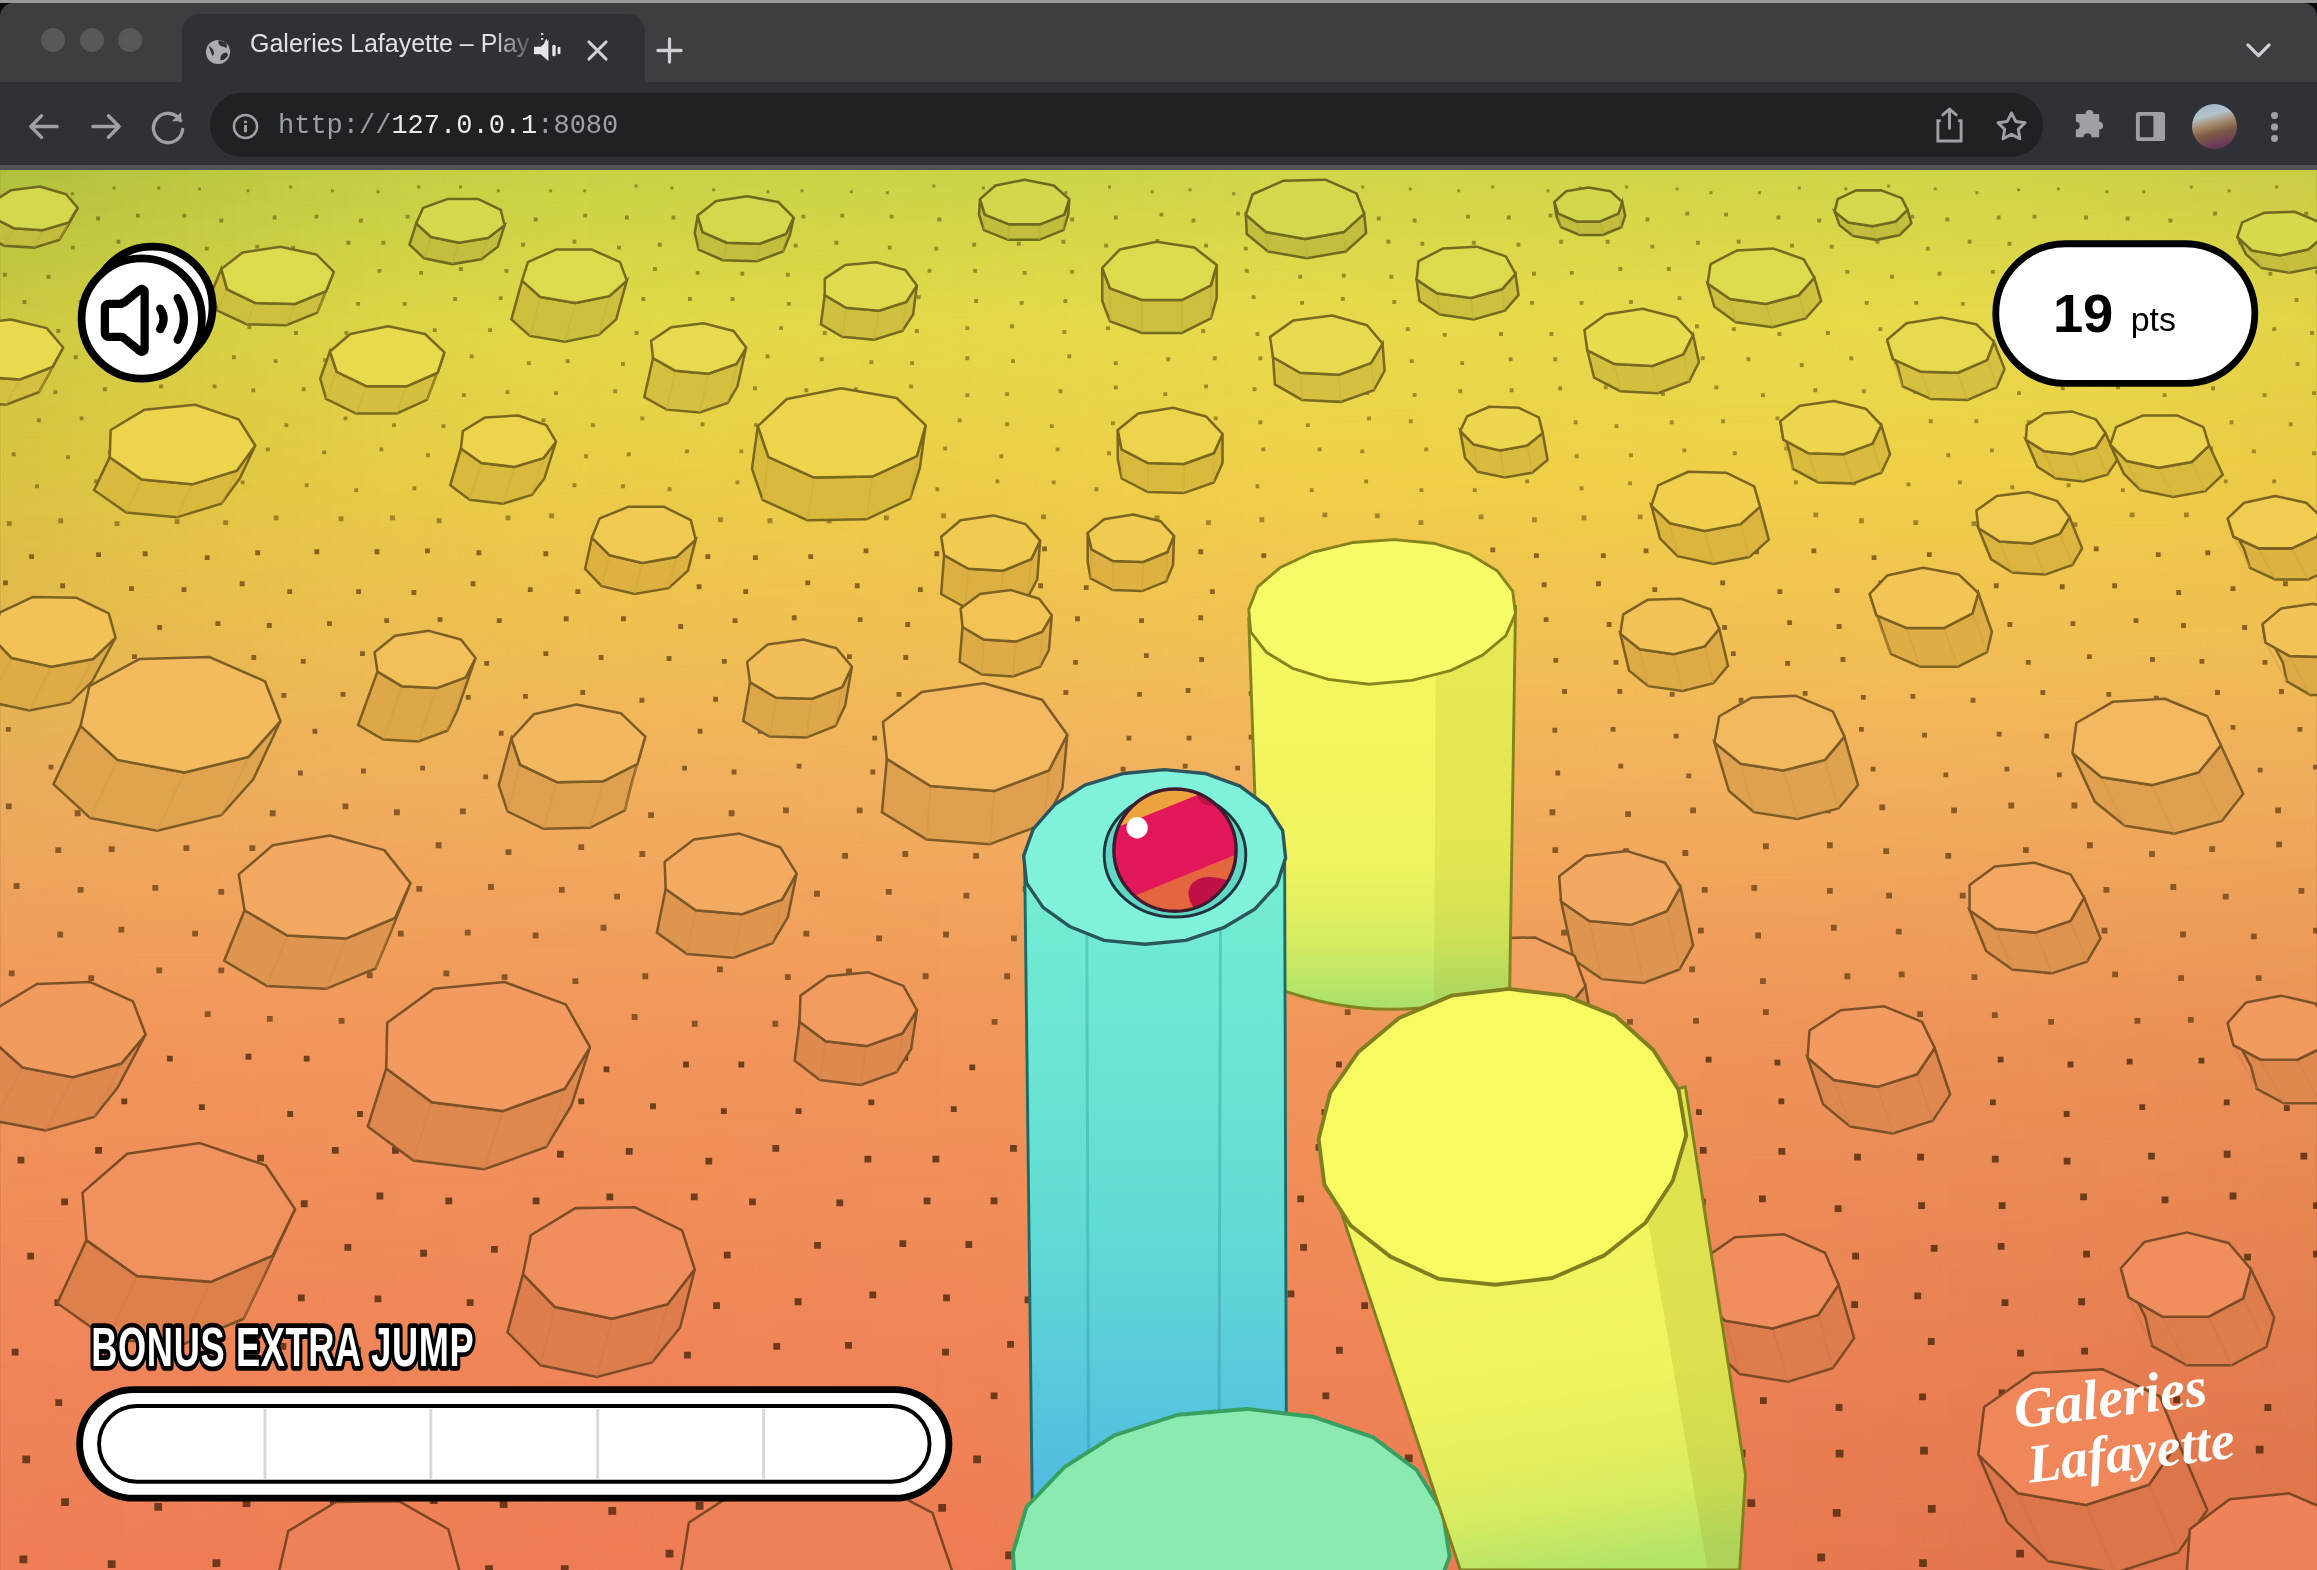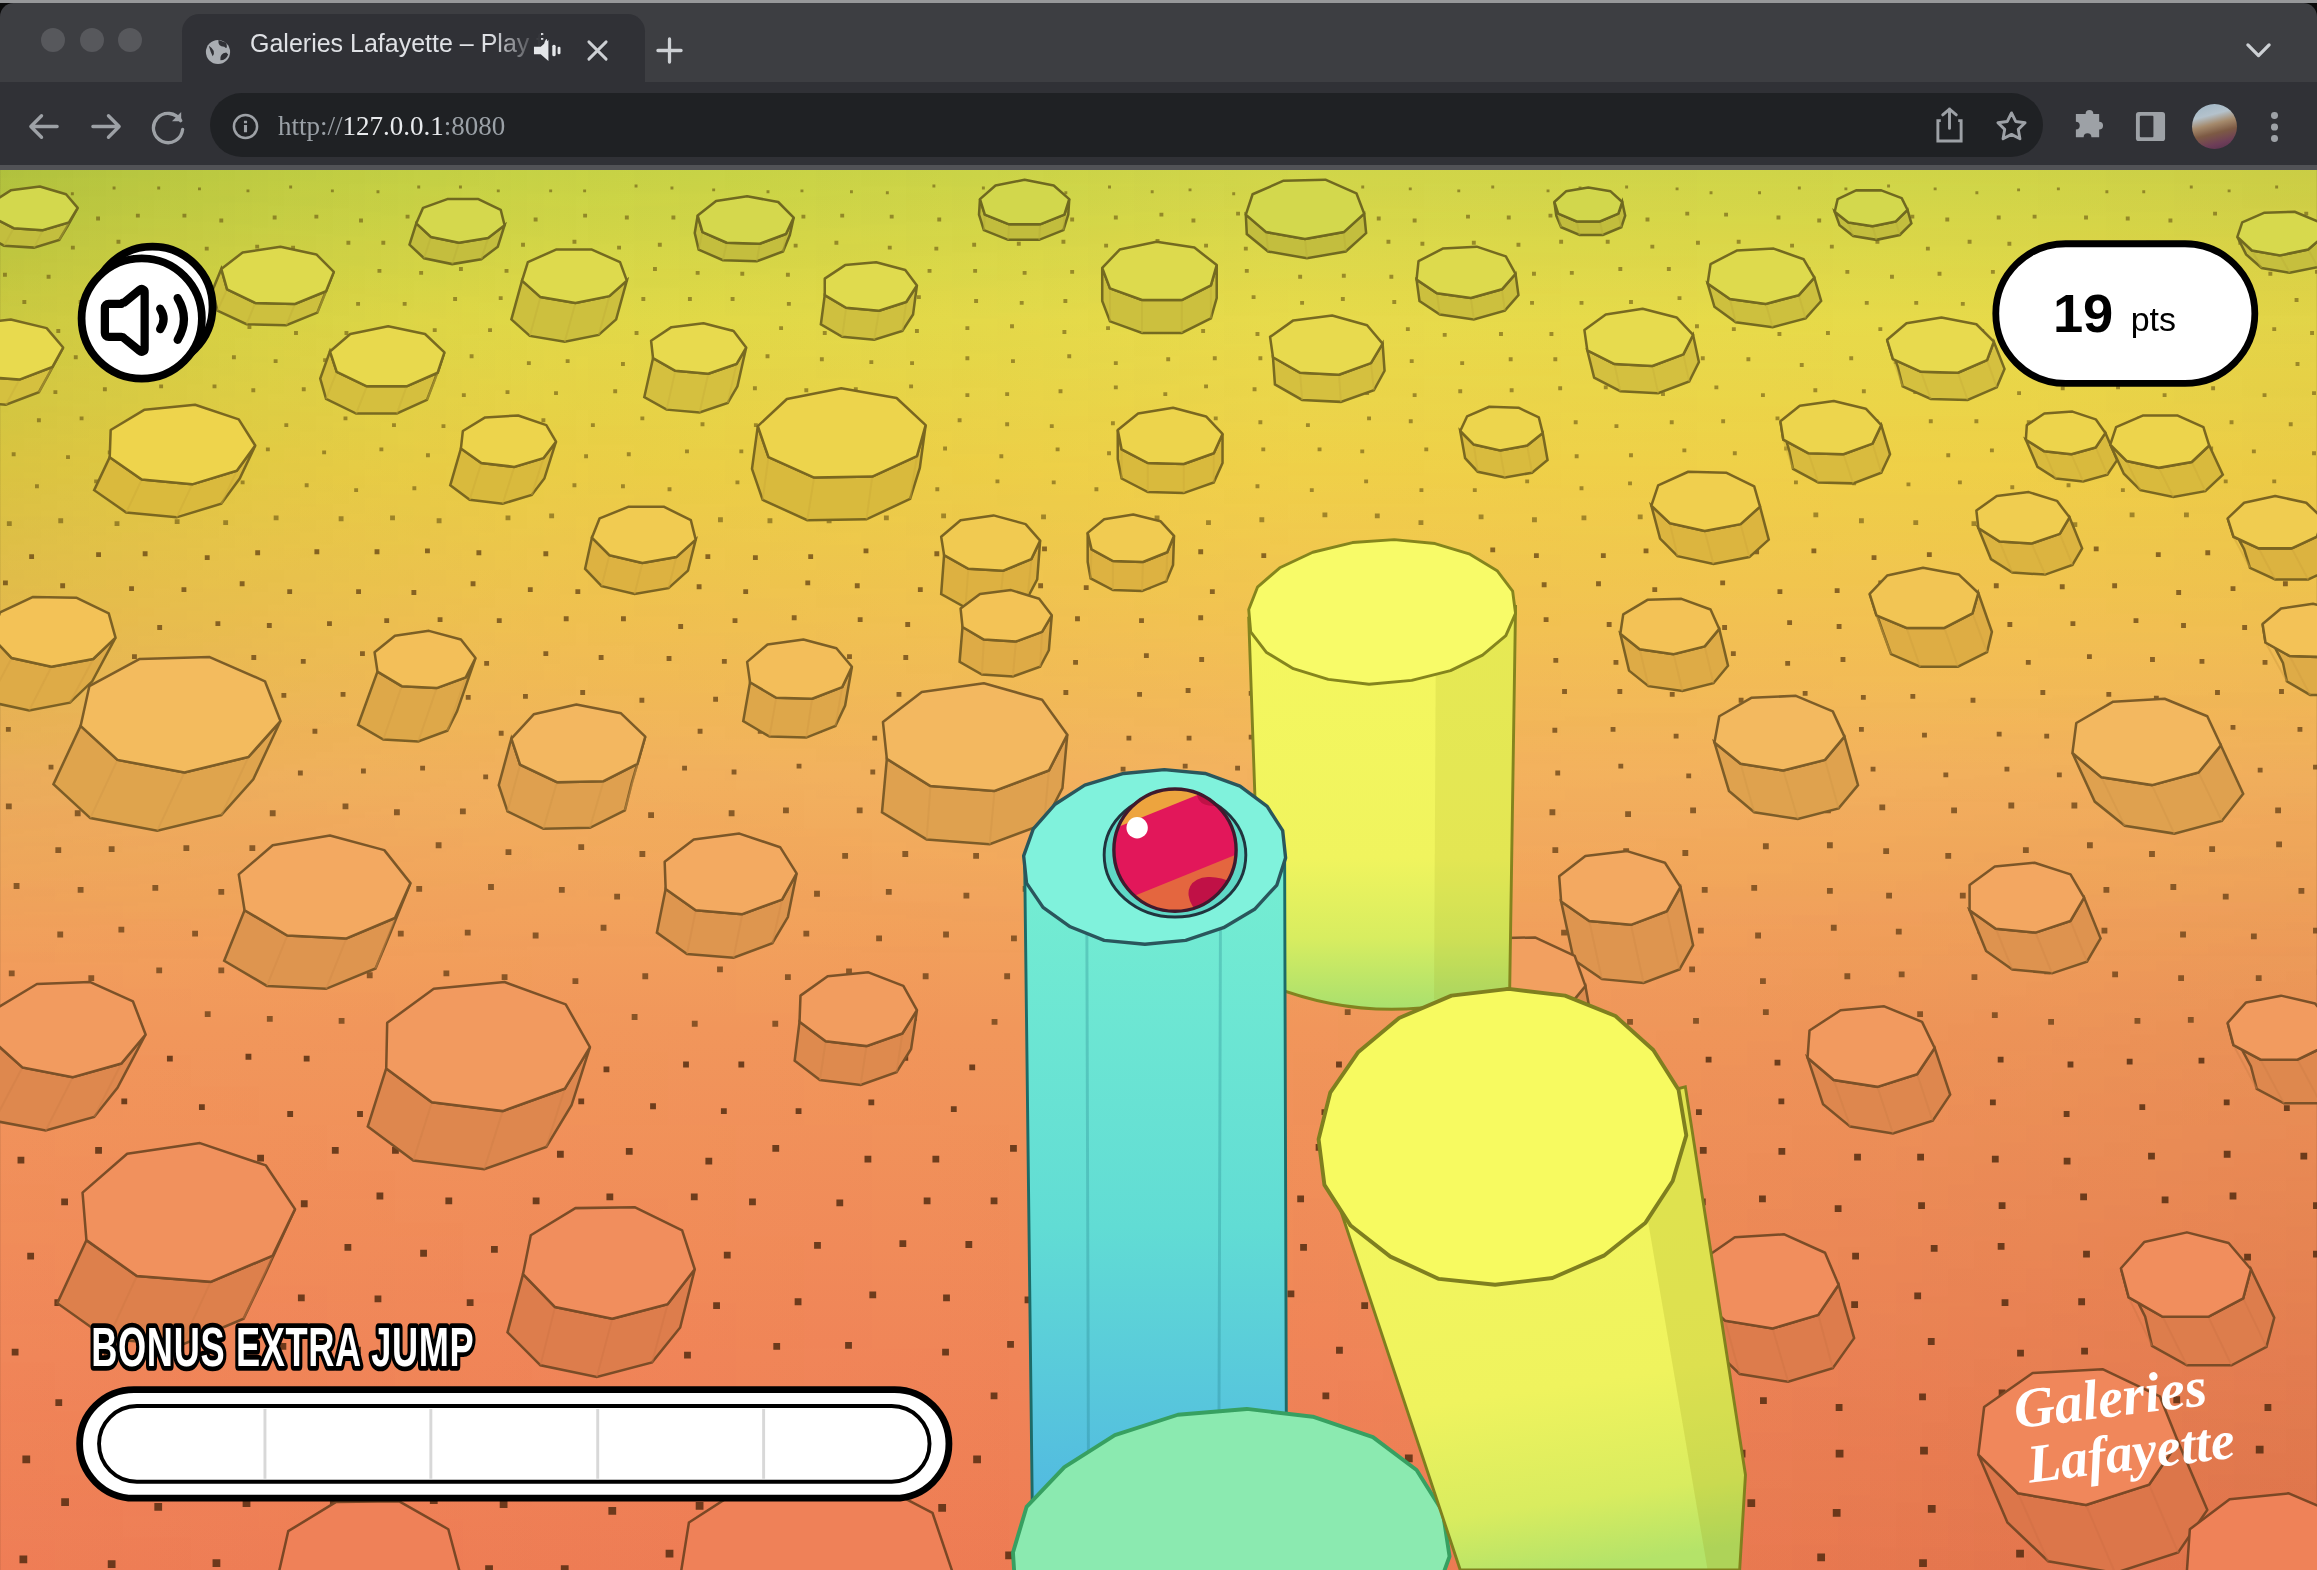--- a/index.html
+++ b/index.html
@@ -49,21 +49,21 @@
       <path d="M31.5 13 A15 15 0 1 0 33.5 22"></path>
       <path d="M32 4 v9.5 h-9.5" fill="#9da1a6" stroke="none"></path>
     </svg>
   
   <div style="position:absolute;left:210px;top:90px;width:1833px;height:64px;border-radius:32px;background:#1f2124"></div>
   <svg style="position:absolute;left:232px;top:110px" width="27" height="27" viewBox="0 0 28 28" fill="none" stroke="#9da1a6" stroke-width="2.6">
       <circle cx="14" cy="14" r="12"></circle>
       <path d="M14 12.5 V20" stroke-width="3.2"></path>
       <path d="M14 8 V10.5" stroke-width="3.2"></path>
     </svg>
-  <div style="position:absolute;left:278px;top:104px;height:39px;line-height:39px;font-size:27px;font-family:Liberation Serif, serif;color:#9aa0a6">http://<span style="color:#e8eaed">127.0.0.1</span>:8080</div>
+  <div style="position:absolute;left:278px;top:104px;height:39px;line-height:39px;font-size:27px;font-family:Liberation Mono, monospace;color:#9aa0a6">http://<span style="color:#e8eaed">127.0.0.1</span>:8080</div>
   <svg style="position:absolute;left:1934px;top:104px" width="31" height="37" viewBox="0 0 32 38" fill="none" stroke="#9da1a6" stroke-width="3">
       <path d="M16 2 V22 M9 8 L16 2 L23 8" stroke-linecap="round" stroke-linejoin="round"></path>
       <path d="M7 14 H4 V35 H28 V14 H25"></path>
     </svg>
   <svg style="position:absolute;left:1995px;top:107px" width="33" height="33" viewBox="0 0 34 34" fill="none" stroke="#9da1a6" stroke-width="3" stroke-linejoin="round">
       <path d="M17 3 l4.3 8.8 9.7 1.4 -7 6.8 1.7 9.7 -8.7 -4.6 -8.7 4.6 1.7 -9.7 -7 -6.8 9.7 -1.4 z"></path>
     </svg>
   <svg style="position:absolute;left:2072px;top:107px" width="33" height="33" viewBox="0 0 34 34" fill="#9da1a6">
       <path d="M14 4 a4 4 0 0 1 8 0 h6 v8 a4 4 0 0 1 0 8 v8 h-8 a4 4 0 0 0 -8 0 H4 v-8 a4 4 0 0 0 0 -8 V4 z"></path>
     </svg>

